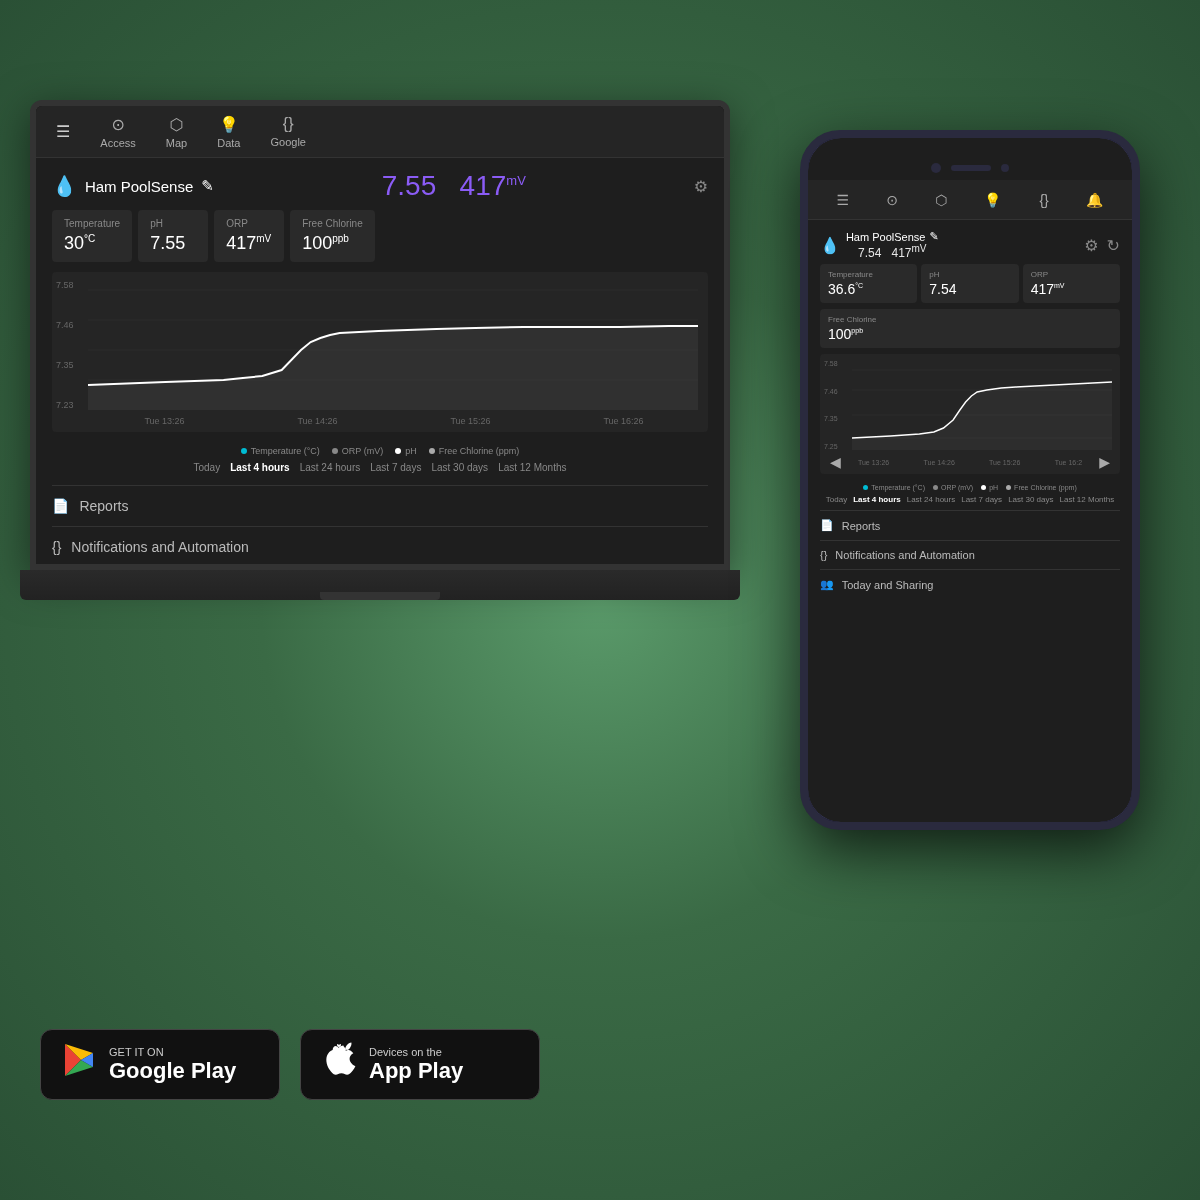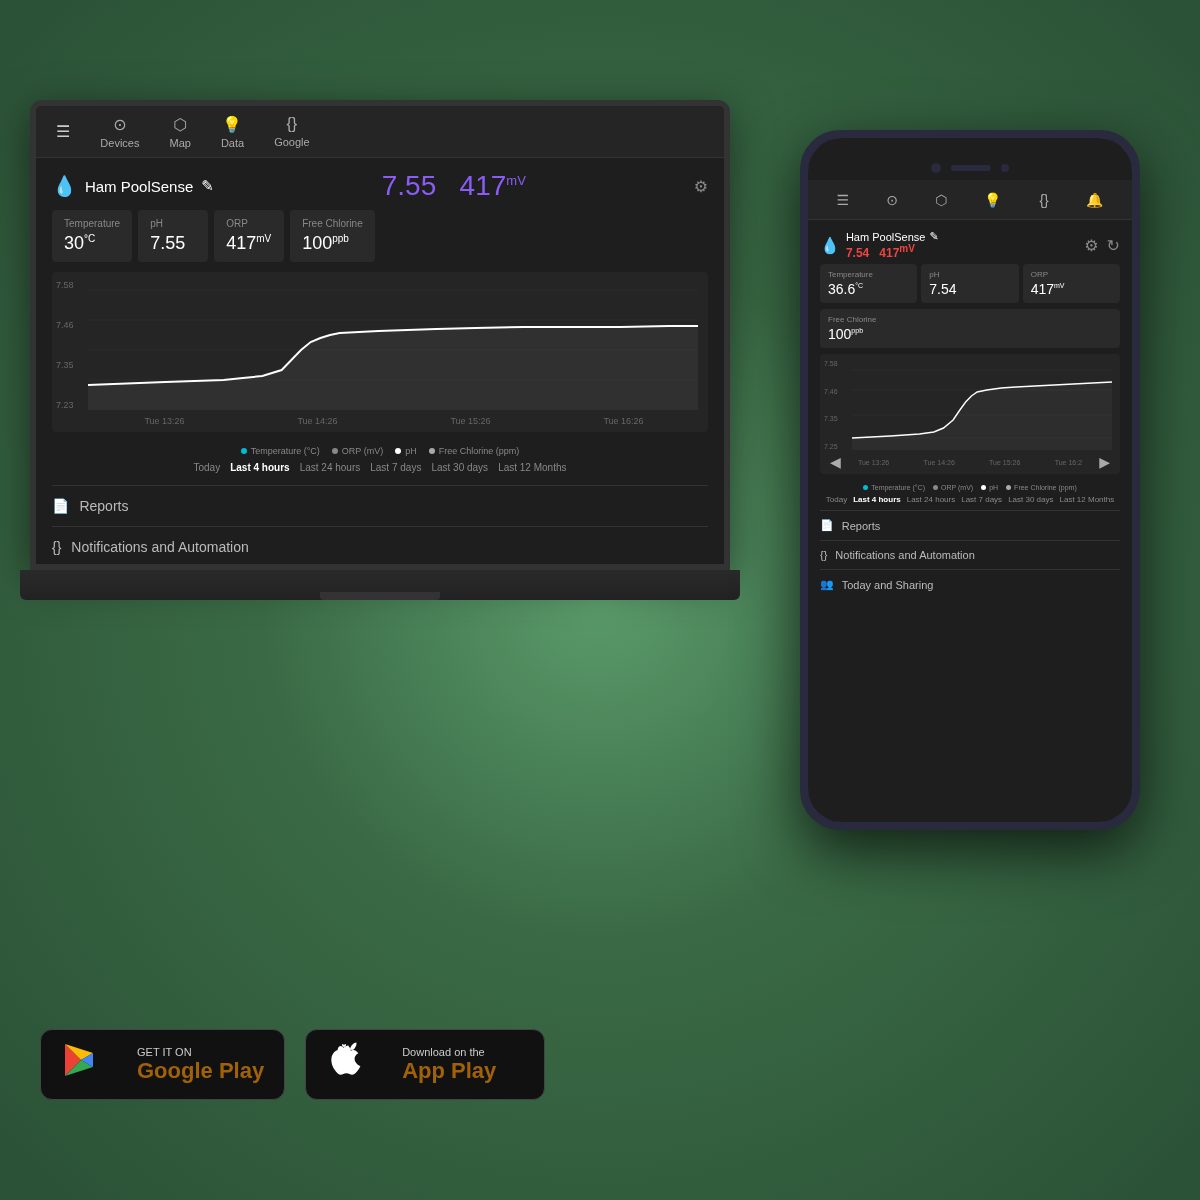--- a/index.html
+++ b/index.html
@@ -474,30 +474,29 @@
       min-width: 240px;
     }
 
     .store-btn-icon {
       font-size: 36px;
     }
 
     .store-btn-text {
       display: flex;
       flex-direction: column;
-      margin-left: 28px;
     }
 
     .store-btn-subtitle {
       color: #ccc;
       font-size: 11px;
     }
 
     .store-btn-title {
-      color: #a16207;
+      color: #ffffff;
       font-size: 22px;
       font-weight: bold;
     }
 
     .apple-icon {
       color: #fff;
       font-size: 36px;
     }
   </style>
 </head>
@@ -505,21 +504,21 @@
 
 <div class="laptop-container">
   <div class="laptop-lid">
     <div class="laptop-screen">
       <div class="app-ui">
 
         <div class="app-navbar">
           <span class="hamburger-icon">☰</span>
           <div class="nav-item">
             <span class="icon-sym">⊙</span>
-            <span>Devices</span>
+            <span>Access</span>
           </div>
           <div class="nav-item">
             <span class="icon-sym">⬡</span>
             <span>Map</span>
           </div>
           <div class="nav-item">
             <span class="icon-sym">💡</span>
             <span>Data</span>
           </div>
           <div class="nav-item">
@@ -662,21 +661,21 @@
         <div class="phone-content">
 
           <div style="display:flex;align-items:center;justify-content:space-between;margin-bottom:4px;">
             <div style="display:flex;align-items:center;gap:6px;">
               <span style="color:#00bcd4;font-size:16px;">💧</span>
               <div>
                 <div style="color:#fff;font-size:11px;display:flex;align-items:center;gap:4px;">
                   <span>Ham PoolSense</span>
                   <span>✎</span>
                 </div>
-                <div style="color:#ef4444;font-size:12px;font-weight:700;">
+                <div style="color:#e5e5e5;font-size:12px;font-weight:400;text-align:center;">
                   <span>7.54</span>
                   &nbsp;
                   <span>417</span><sup>mV</sup>
                 </div>
               </div>
             </div>
             <div style="display:flex;gap:8px;color:#888;">
               <span>⚙</span>
               <span>↻</span>
             </div>
@@ -802,17 +801,17 @@
     <span class="apple-icon">
       <svg width="36" height="36" viewBox="0 0 36 36">
         <path d="M28,24c-1,2-1.5,3-2.8,4.8-1.8,2.6-4.3,5.8-7.4,5.8-2.8,0.1-3.5-1.8-7.3-1.8-3.7,0-4.5,1.9-7.3,1.8C0.1,34.5-2.3,31.3-4,28.8c-5-7.2-5.5-15.7-2.4-20.2c2.1-3.2,5.4-5.1,8.5-5.1c3.2,0,5.1,1.9,7.7,1.9c2.5,0,4-1.9,7.7-1.9c2.8,0,5.8,1.5,7.9,4.2C19.5,10.4,18,18.9,28,24z M21,1.5C22.5-0.5,23.5-3,23-5.5c-2,0.2-4.4,1.5-5.8,3.4c-1.4,1.8-2.5,4.3-2,6.5C17.5,4.5,19.5,3.5,21,1.5z" fill="#fff" transform="translate(12, 5) scale(0.8)"></path>
         <path d="M18,2 C19.5,0 21,-2 20.5,-4.5 C18.5,-4.3 16.1,-3 14.7,-1.1 C13.3,0.7 12.2,3.2 12.7,5.4 C14.9,5.5 16.5,4 18,2Z" fill="#fff" transform="translate(2, 8)"></path>
         <text x="18" y="26" text-anchor="middle" fill="#fff" font-size="22" font-family="Arial"></text>
         <path d="M18,6 Q22,2 24,6 Q26,14 24,22 Q22,26 18,24 Q14,26 12,22 Q10,14 12,6 Q14,2 18,6Z" fill="#fff"></path>
         <path d="M18,3 Q20,1 20,3 Q20,5 18,5 Q16,5 16,3 Q16,1 18,3Z" fill="#fff"></path>
       </svg>
     </span>
     <div class="store-btn-text">
-      <span class="store-btn-subtitle">Download on the</span>
+      <span class="store-btn-subtitle">Devices on the</span>
       <span class="store-btn-title">App Play</span>
     </div>
   </div>
 </div>
 
 </body></html>

